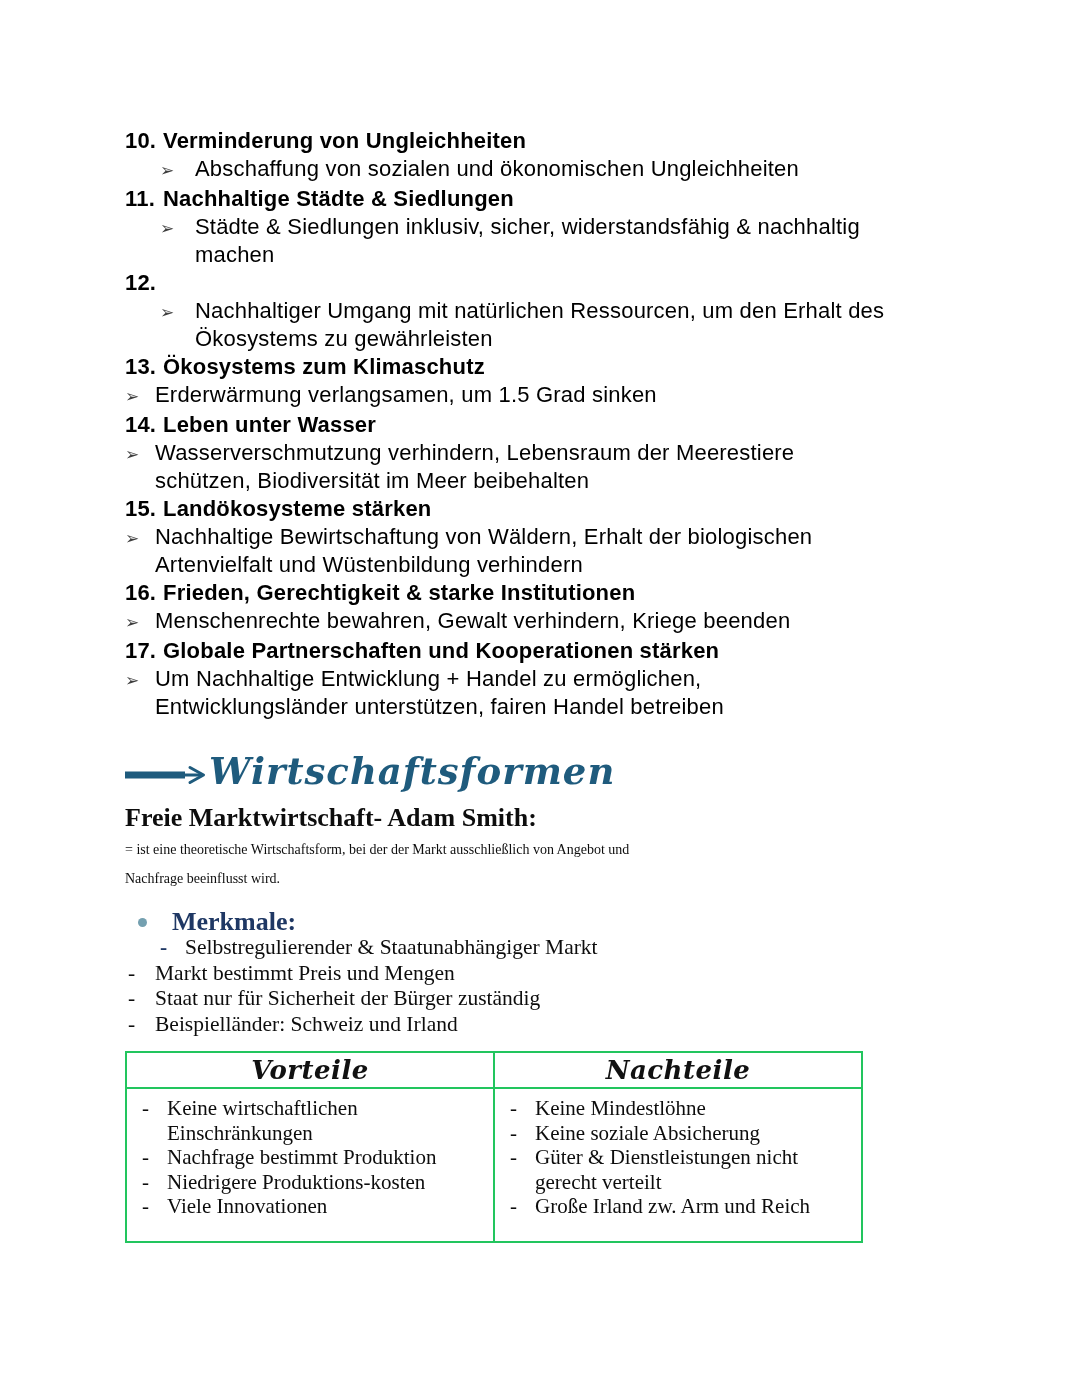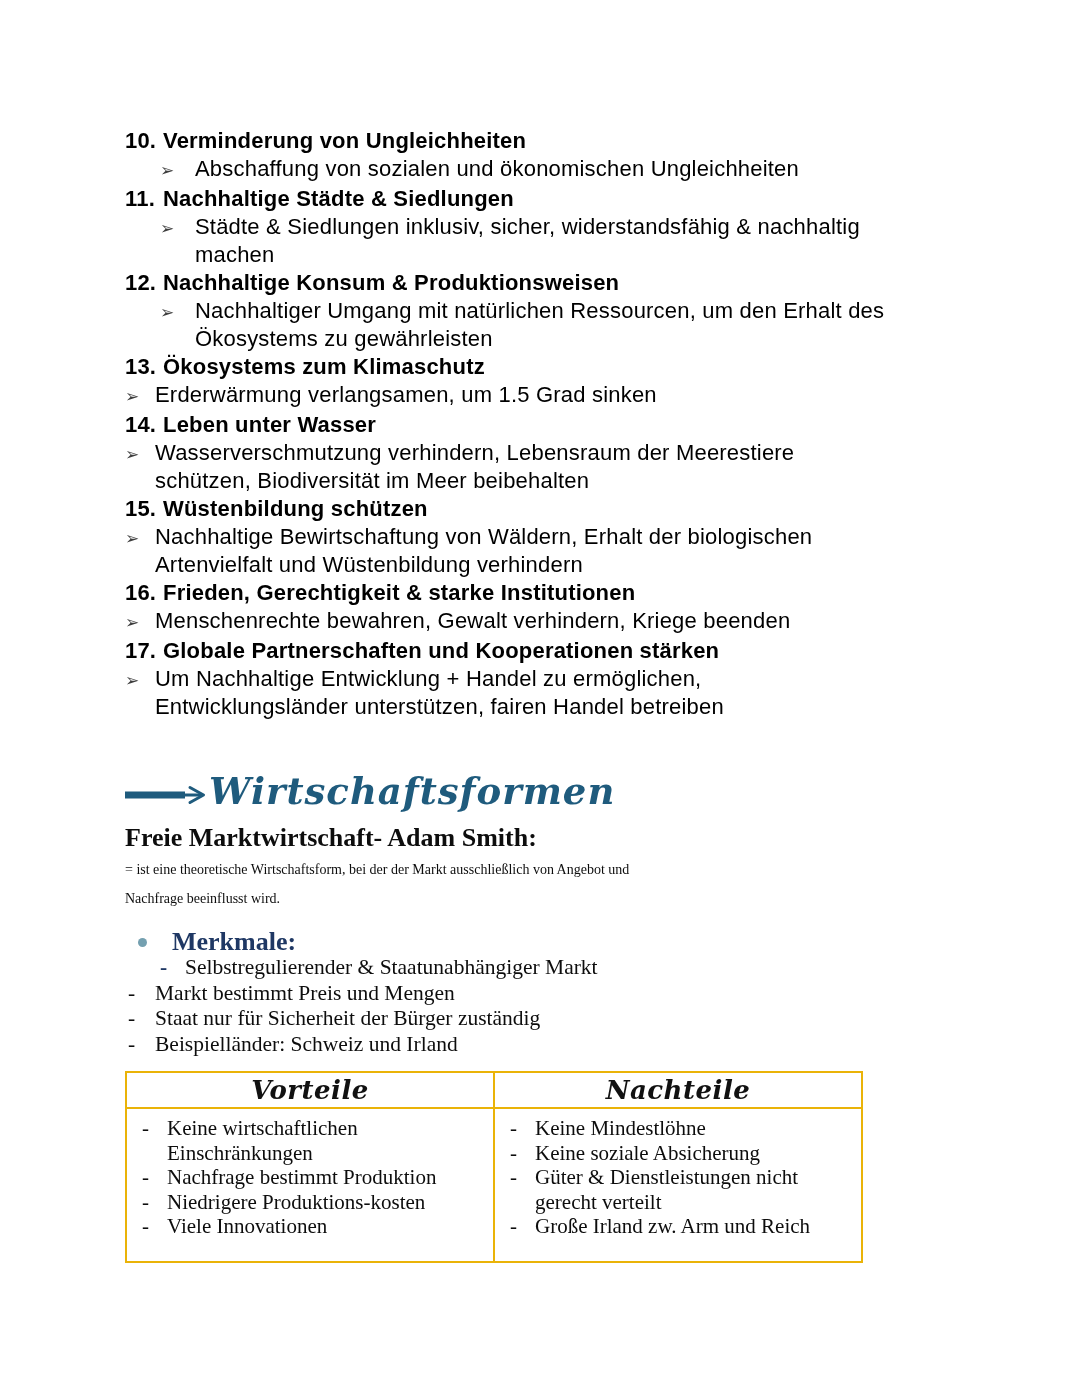--- a/index.html
+++ b/index.html
@@ -19,40 +19,40 @@
   .sdg{font-size:22px;letter-spacing:.2px;}
   .sdg .trow{display:flex;line-height:28px;font-weight:bold;align-items:center;}
   .sdg .num{flex:none;width:38px;}
   .sdg .prow{display:flex;line-height:28px;}
   .sdg .prow.ind{padding-left:35px;}
   .sdg .mark{flex:none;width:30px;font-size:17px;color:#3d3d3d;padding-top:2px;}
   .sdg .prow.ind .mark{width:35px;}
   .sdg .ptxt{max-width:710px;}
 
   
-  .heading-row{margin-top:44px;height:52px;display:flex;align-items:center;text-align:right;}
+  .heading-row{margin-top:24px;height:52px;display:flex;align-items:center;text-align:right;}
   .arrow-svg{width:84px;height:22px;flex:none;margin-top:8px;}
   .script{font-family:"DejaVu Serif",serif;font-style:italic;font-weight:bold;}
   .section-title{font-size:37px;color:var(--teal);letter-spacing:1px;line-height:52px;}
   .subhead{font-family:"Liberation Serif",serif;font-weight:bold;font-size:26px;line-height:34px;margin-top:4px;color:var(--ink);}
   .def{font-family:"Liberation Serif",serif;font-size:14px;line-height:29px;color:var(--ink);}
 
   .merk-head{margin-top:16px;display:flex;align-items:center;height:26px;}
   .dot{width:9px;height:9px;border-radius:50%;background:var(--dot);margin-left:13px;margin-right:25px;flex:none;}
   .merk-label{font-family:"Liberation Serif",serif;font-weight:bold;font-size:26px;color:var(--navy);}
 
   .dash-row{display:flex;font-family:"Liberation Serif",serif;font-size:21.5px;line-height:25.5px;color:var(--ink);}
   .dash-row .dash{flex:none;}
   .dash-row.lvl2{padding-left:35px;}
   .dash-row.lvl2 .dash{width:25px;color:var(--navy);font-weight:bold;}
   .dash-row.lvl0 .dash{width:30px;padding-left:3px;box-sizing:border-box;}
 
   
   table.pc{border-collapse:collapse;margin-top:14px;table-layout:fixed;width:738px;}
-  table.pc,table.pc th,table.pc td{border:2px solid #eab308;}
+  table.pc,table.pc th,table.pc td{border:2px solid #22c55e;}
   table.pc th{font-family:"DejaVu Serif",serif;font-style:italic;font-weight:bold;
     font-size:26px;height:34px;text-align:center;padding:0;color:#111;letter-spacing:.5px;}
   table.pc td{vertical-align:top;padding:7px 6px 22px 10px;}
   td.c1{width:360px;} td.c2{width:372px;}
   .cell-item{display:flex;font-family:"Liberation Serif",serif;font-size:21px;line-height:24.5px;color:var(--ink);}
   .cell-item .dash{flex:none;width:30px;padding-left:5px;box-sizing:border-box;}
 </style>
 </head>
 <body>
 
@@ -75,21 +75,20 @@
           <span class="ttl">Nachhaltige Städte &amp; Siedlungen</span>
         </div>
         <div class="prow ind">
           <span class="mark">➢</span>
           <span class="ptxt">Städte &amp; Siedlungen inklusiv, sicher, widerstandsfähig  &amp; nachhaltig machen</span>
         </div>
       </div>
       <div class="sdg-item">
         <div class="trow">
           <span class="num">12.</span>
-          <span class="ttl">Nachhaltige Konsum &amp; Produktionsweisen</span>
         </div>
         <div class="prow ind">
           <span class="mark">➢</span>
           <span class="ptxt">Nachhaltiger Umgang mit natürlichen Ressourcen, um den Erhalt des Ökosystems zu gewährleisten</span>
         </div>
       </div>
       <div class="sdg-item">
         <div class="trow">
           <span class="num">13.</span>
           <span class="ttl">Ökosystems zum Klimaschutz</span>
@@ -105,21 +104,21 @@
           <span class="ttl">Leben unter Wasser</span>
         </div>
         <div class="prow">
           <span class="mark">➢</span>
           <span class="ptxt">Wasserverschmutzung verhindern, Lebensraum der Meerestiere schützen, Biodiversität im Meer beibehalten</span>
         </div>
       </div>
       <div class="sdg-item">
         <div class="trow">
           <span class="num">15.</span>
-          <span class="ttl">Wüstenbildung schützen</span>
+          <span class="ttl">Landökosysteme stärken</span>
         </div>
         <div class="prow">
           <span class="mark">➢</span>
           <span class="ptxt">Nachhaltige Bewirtschaftung von Wäldern, Erhalt der biologischen Artenvielfalt und Wüstenbildung verhindern</span>
         </div>
       </div>
       <div class="sdg-item">
         <div class="trow">
           <span class="num">16.</span>
           <span class="ttl">Frieden, Gerechtigkeit &amp; starke Institutionen</span>

